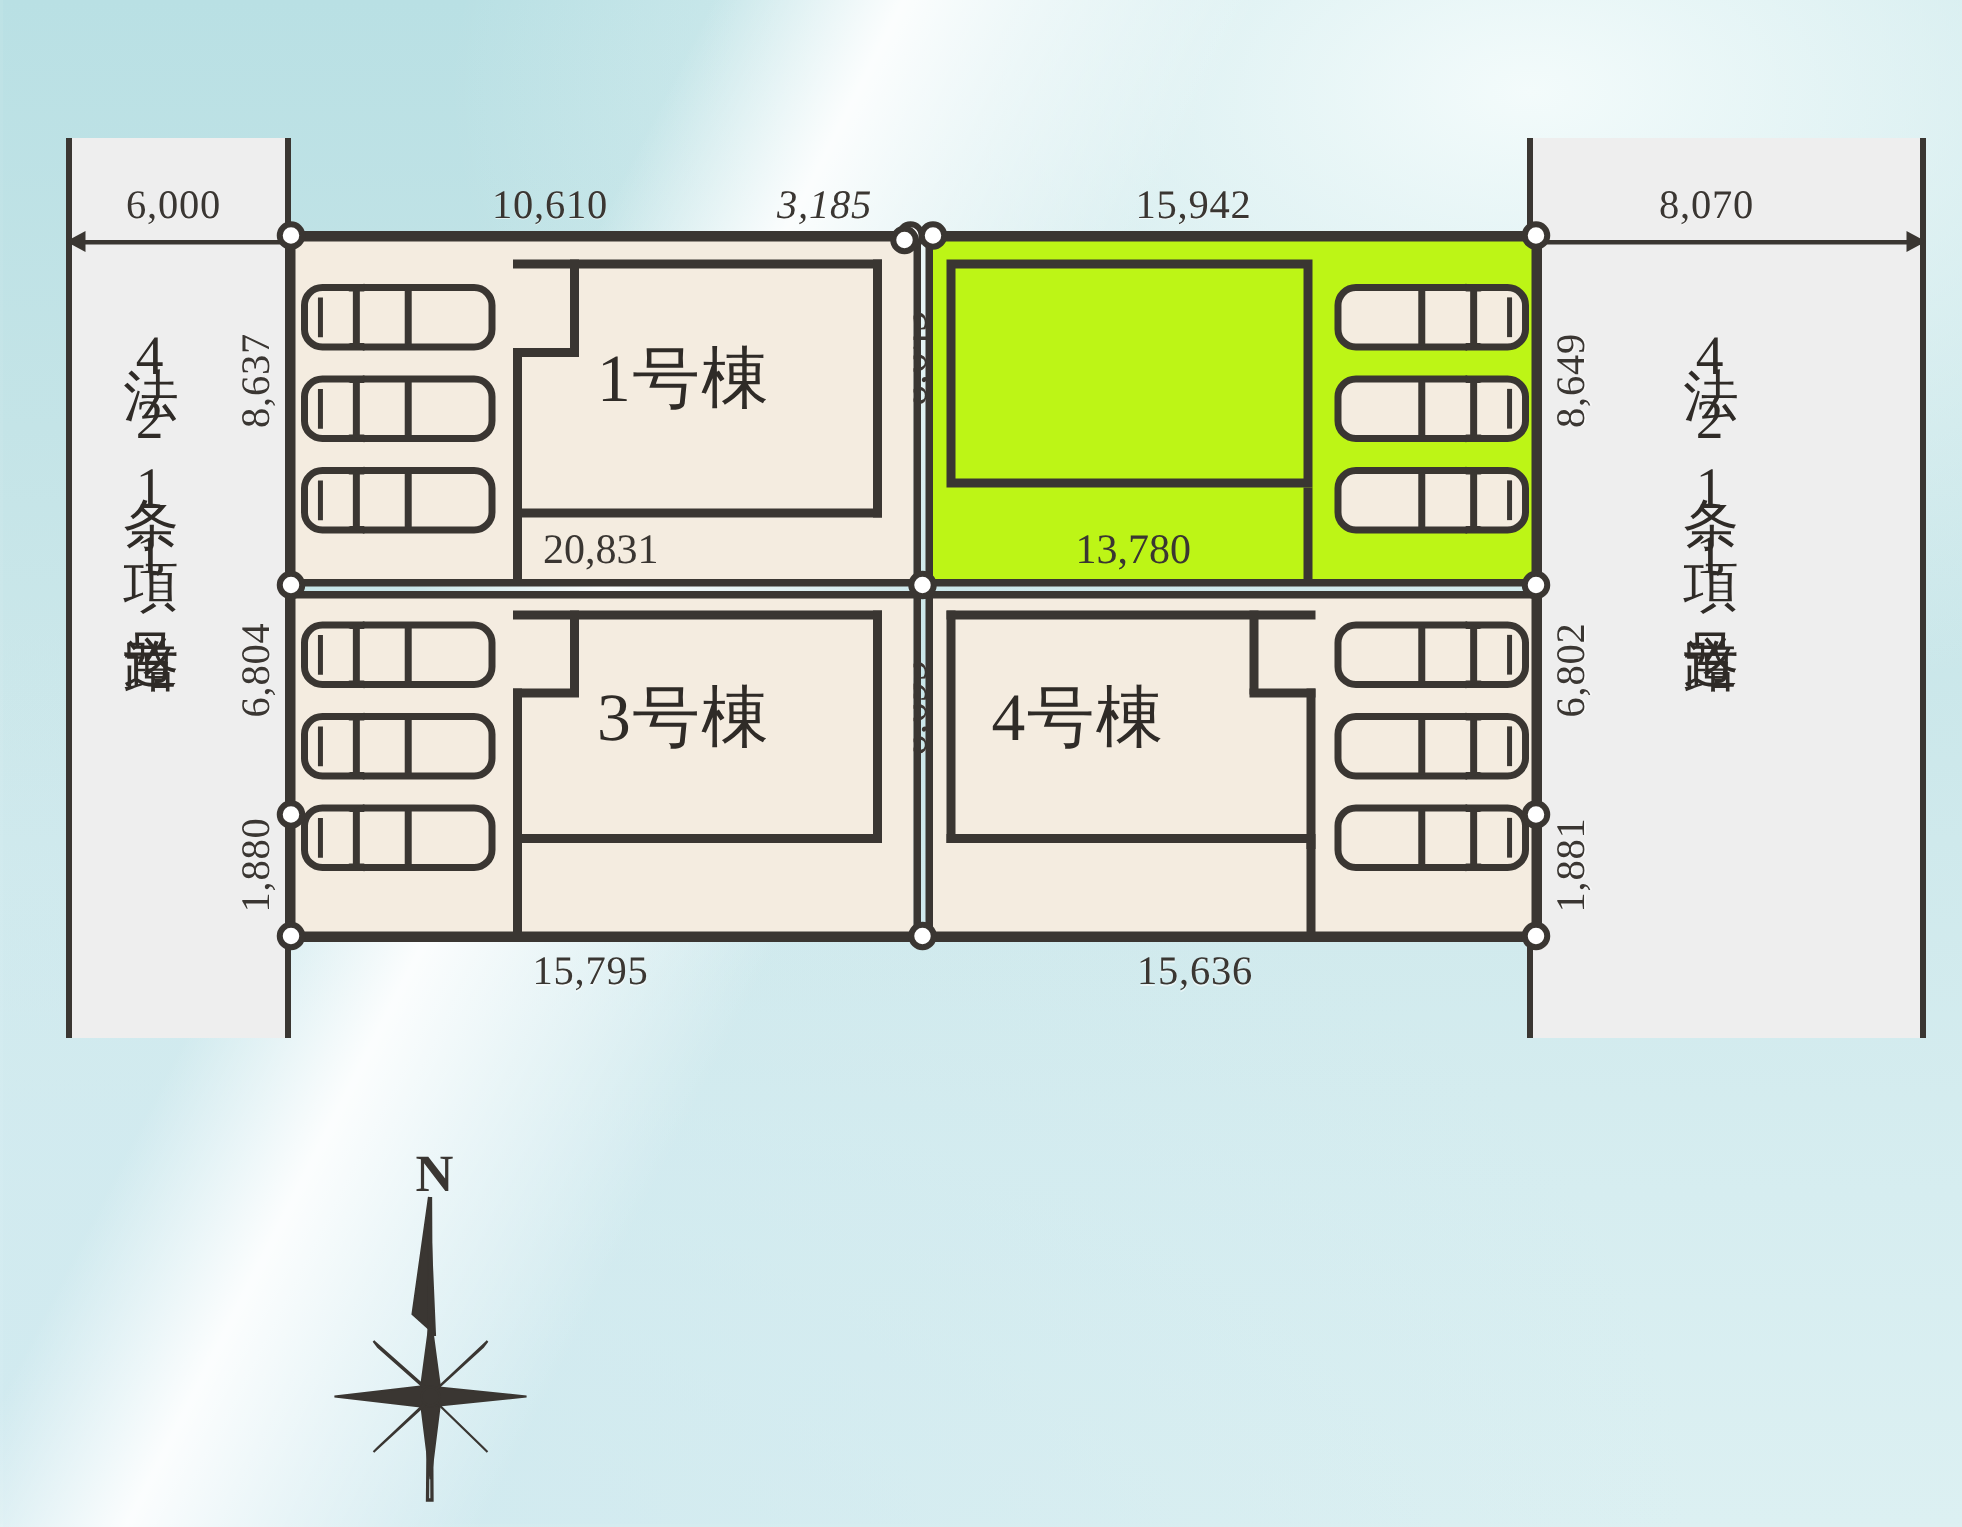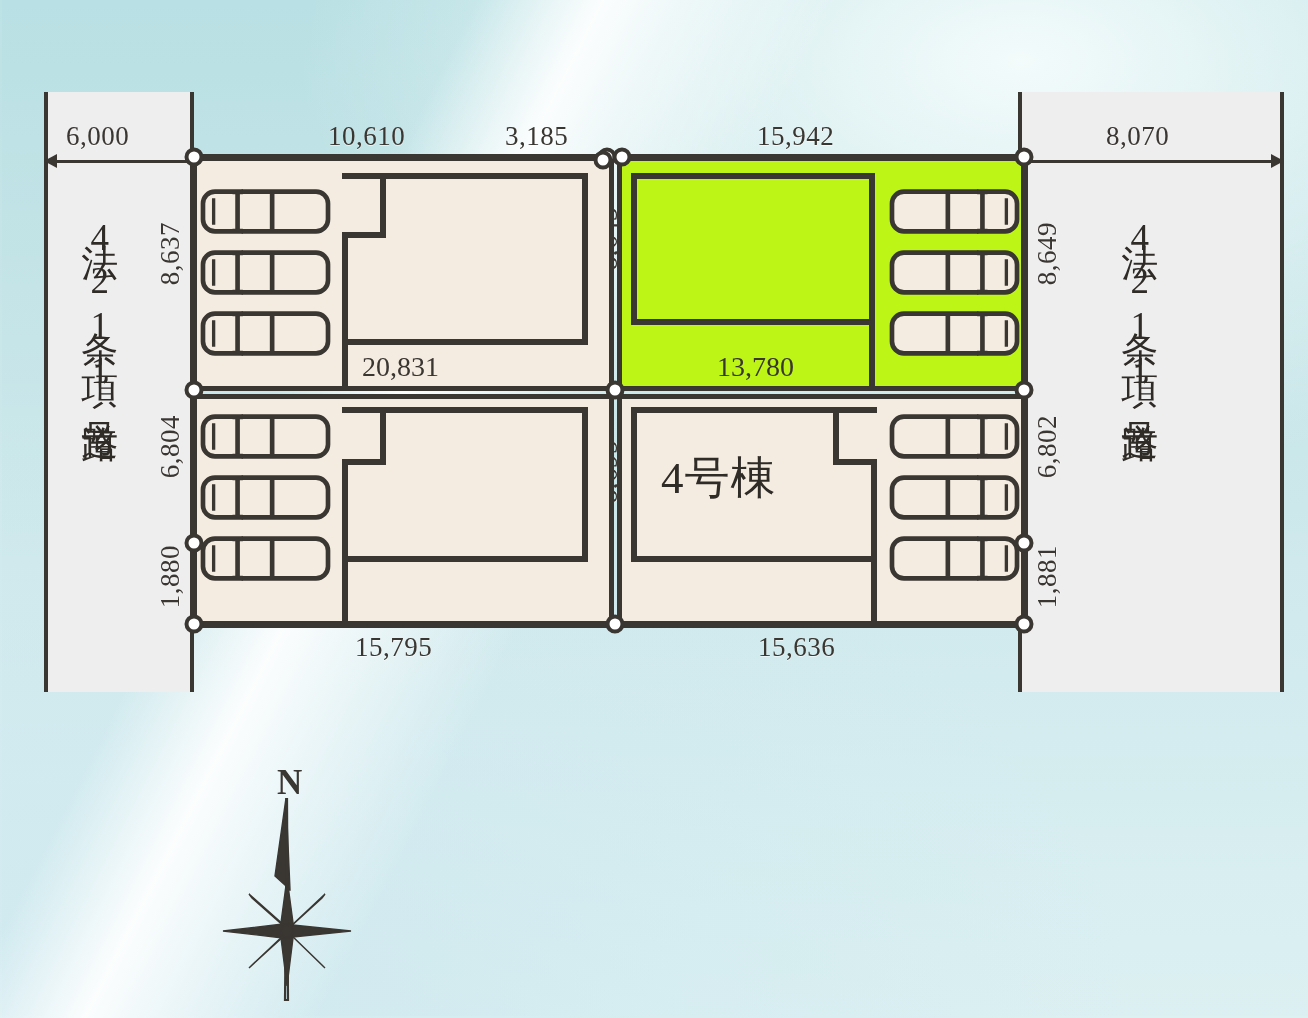--- a/index.html
+++ b/index.html
@@ -88,23 +88,23 @@
 <div id="root">
   <div class="bg"></div>
   <div class="bgNoise"></div>
 
   <div class="road" style="left:44px;top:92px;width:150px;height:600px;"></div>
   <div class="roadLabel" style="left:80px;top:215px;">法42条1項1号道路</div>
 
   <div class="road" style="left:1018px;top:92px;width:266px;height:600px;"></div>
   <div class="roadLabel" style="left:1120px;top:215px;">法42条1項1号道路</div>
 
-  <div class="dim" style="left:66px;top:121px;font-family:Liberation Serif, serif;">6,000</div>
+  <div class="dim" style="left:84px;top:121px;font-family:Liberation Serif, serif;">6,000</div>
   <div class="dim" style="left:328px;top:121px;">10,610</div>
-  <div class="dim" style="left:505px;top:121px;">3,185</div>
+  <div class="dim" style="left:518px;top:121px;font-style:italic;">3,185</div>
   <div class="dim" style="left:757px;top:121px;">15,942</div>
   <div class="dim" style="left:1106px;top:121px;">8,070</div>
 
   <div class="tick" style="left:48px;top:160px;width:146px;"></div>
   <div class="arrowL" style="left:44px;top:154px;"></div>
   <div class="tick" style="left:1018px;top:160px;width:262px;"></div>
   <div class="arrowR" style="left:1271px;top:154px;"></div>
 
   <div class="dim vert" style="left:155px;top:222px;">8,637</div>
   <div class="dim vert" style="left:155px;top:415px;">6,804</div>
@@ -124,20 +124,21 @@
 
     <div class="lot" style="left:0;top:0;width:415px;height:226px;"></div>
     <div class="bldg" style="left:148px;top:13px;
                 width:246px;height:172px;
                 border-left:none;
                 background:#f4ece0;"></div>
     <div class="lotEdge" style="left:148px;top:72px;width:6px;height:119px;"></div>
     <div class="lotEdge" style="left:148px;top:72px;width:44px;height:6px;"></div>
     <div class="lotEdge" style="left:186px;top:13px;width:6px;height:62px;"></div>
     <div class="lotEdge" style="left:148px;top:185px;width:6px;height:41px;"></div>
+    <div class="bldgLabel" style="left:204px;top:62px;">1号棟</div>
     <div class="areaNum" style="left:168px;top:191px;">20,831</div>
 
     <div class="car" style="left:5px;top:25px;width:133px;height:53px;">
       <svg viewBox="0 0 200 80" preserveAspectRatio="none" aria-hidden="true">
         <g fill="#f4ece0" stroke="#3a3632" stroke-width="7" stroke-linejoin="round">
           <rect x="6" y="10" width="188" height="60" rx="18"></rect>
           <path d="M58 12 L58 68" fill="none"></path>
           <path d="M110 12 L110 68" fill="none"></path>
           <path d="M22 20 L22 60" fill="none" stroke-width="5"></path>
         </g>
@@ -211,20 +212,21 @@
         <path d="M66 74 L50 66 L66 66 Z" fill="#3a3632"></path>
       </svg>
     </div>
 
     <div class="lot" style="left:0;top:236px;width:415px;height:226px;"></div>
     <div class="bldg" style="left:148px;top:247px;width:246px;height:155px;border-left:none;background:#f4ece0;"></div>
     <div class="lotEdge" style="left:148px;top:299px;width:6px;height:107px;"></div>
     <div class="lotEdge" style="left:148px;top:299px;width:44px;height:6px;"></div>
     <div class="lotEdge" style="left:186px;top:247px;width:6px;height:56px;"></div>
     <div class="lotEdge" style="left:148px;top:402px;width:6px;height:60px;"></div>
+    <div class="bldgLabel" style="left:204px;top:288px;">3号棟</div>
 
     <div class="car" style="left:5px;top:250px;width:133px;height:53px;">
       <svg viewBox="0 0 200 80" preserveAspectRatio="none" aria-hidden="true">
         <g fill="#f4ece0" stroke="#3a3632" stroke-width="7" stroke-linejoin="round">
           <rect x="6" y="10" width="188" height="60" rx="18"></rect>
           <path d="M58 12 L58 68" fill="none"></path>
           <path d="M110 12 L110 68" fill="none"></path>
           <path d="M22 20 L22 60" fill="none" stroke-width="5"></path>
         </g>
         <path d="M66 6 L50 14 L66 14 Z" fill="#3a3632"></path>

